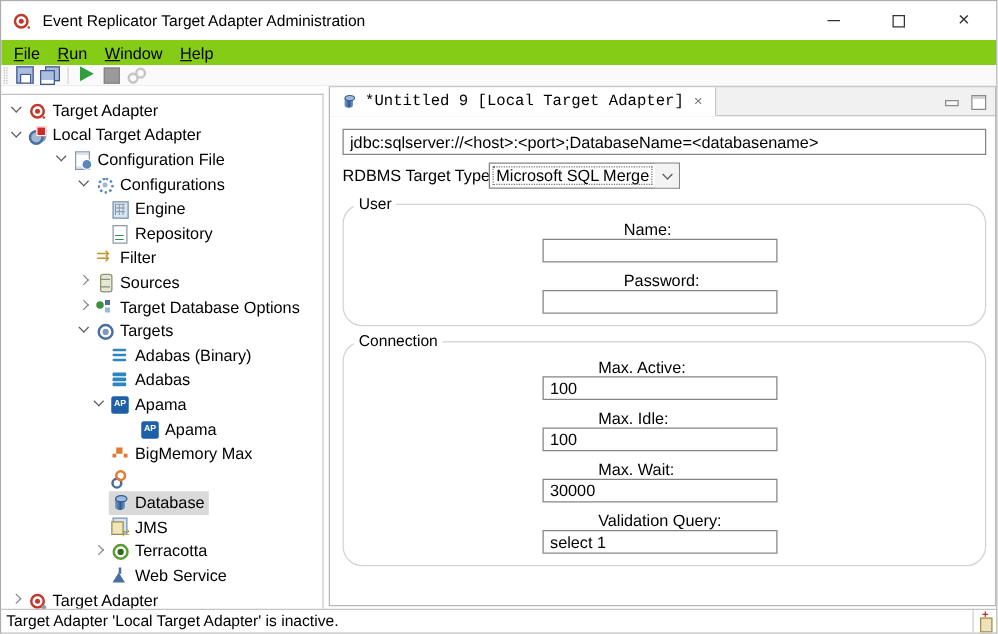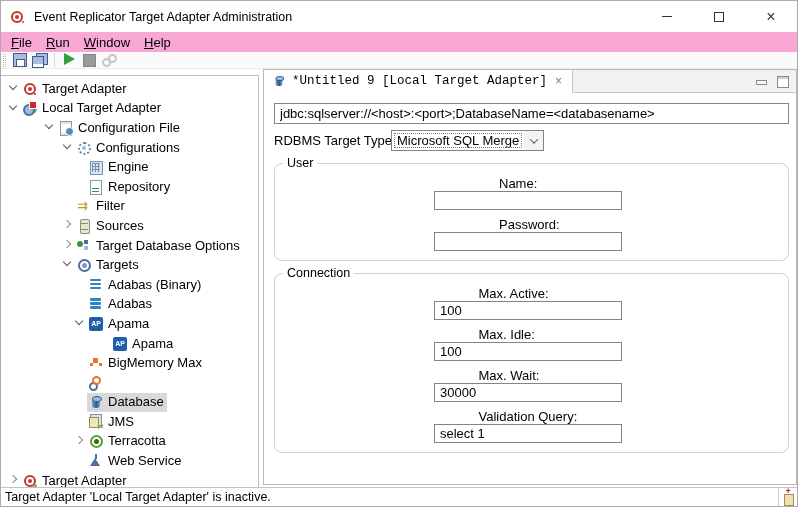--- a/index.html
+++ b/index.html
@@ -18,21 +18,21 @@
   .winbtn.min span { display:block; width:10px; height:1px; background:#333; }
   .winbtn.max span { display:block; width:10px; height:10px; border:1px solid #333; }
   .winbtn.close { font-size:16px; line-height:16px; }
 
   
   .appicon { width:16px; height:16px; position:relative; flex:none; }
   .appicon::before { content:""; position:absolute; left:1px; top:2px; width:8px; height:8px; border:2px solid #c0392b; border-radius:50%; }
   .appicon::after { content:""; position:absolute; left:5px; top:6px; width:4px; height:4px; background:#c0392b; border-radius:50%; box-shadow:6px 5px 0 -1px #c0392b; }
 
   
-  .menubar { height:20px; flex:none; display:flex; align-items:center; padding-left:3px; background:#f9a8d4; }
+  .menubar { height:20px; flex:none; display:flex; align-items:center; padding-left:3px; background:#84cc16; }
   .menu-item { font-size:13px; padding:1px 7px; white-space:nowrap; }
   .menu-item .accel { text-decoration:underline; }
 
   
   .toolbar { height:17px; flex:none; display:flex; align-items:center; background:#fafafa; border-bottom:1px solid #ececec; padding-left:2px; gap:3px; }
   .tb-handle { width:3px; height:13px; border-left:1px dotted #b5b5b5; border-right:1px dotted #b5b5b5; margin-right:2px; }
   .tbtn { width:17px; height:16px; position:relative; flex:none; }
   .tb-sep { width:1px; height:14px; background:#d5d5d5; margin:0 3px; flex:none; }
   .t-save::before { content:""; position:absolute; left:2px; top:1px; width:12px; height:12px; background:#aabdde; border:1px solid #41598c; }
   .t-save::after { content:""; position:absolute; left:5px; top:7px; width:7px; height:6px; background:#fff; border:1px solid #41598c; }
@@ -109,21 +109,21 @@
   
   .form { flex:1; padding:10px 7px 0 10px; overflow:hidden; font-size:13px; }
   .frow { display:flex; align-items:center; margin-bottom:6px; }
   .frow .flabel { flex:none; white-space:nowrap; }
   .lab-w { width:117px; }
   .tinput { flex:1; height:21px; border:1px solid #848484; background:#fff; font-family:"Liberation Sans","DejaVu Sans",sans-serif; font-size:13px; padding:1px 5px; color:#000; min-width:0; }
   .combo { display:inline-flex; align-items:stretch; border:1px solid #848484; background:#fff; height:21px; }
   .combo-text { display:flex; align-items:center; padding:0 5px; outline:1.5px dotted #777; outline-offset:-3px; }
   .combo-arrow { width:19px; display:flex; align-items:center; justify-content:center; background:#f3f3f3; }
   .combo-arrow::before { content:""; width:5px; height:5px; border-right:1.4px solid #555; border-bottom:1.4px solid #555; transform:rotate(45deg) translate(-1px,-1px); }
-  .group { border:1px solid #d2d2d2; border-radius:8px; position:relative; margin-top:12px; padding:12px 15px 9px 8px; }
+  .group { border:1px solid #d2d2d2; border-radius:16px; position:relative; margin-top:12px; padding:12px 15px 9px 8px; }
   .group-title { position:absolute; top:-8px; left:8px; background:#fff; padding:0 4px; font-size:12.5px; }
   .group .frow { margin-bottom:7px;flex-direction:column; } .group .frow:last-child { margin-bottom:0; }
   .lab-user { width:58px; } .lab-conn { width:99px; }
 
   
   .statusbar { height:19px; flex:none; border-top:1px solid #c4c4c4; display:flex; align-items:center; padding-left:4px; background:#fff; font-size:12.5px; }
   .status-right { margin-left:auto; height:100%; display:flex; align-items:center; border-left:1px solid #d0d0d0; padding:0 3px; }
   .trim-icon { width:12px; height:15px; position:relative; }
   .trim-icon::before { content:""; position:absolute; left:2px; top:4px; width:8px; height:10px; background:#efe2b8; border:1px solid #a08d50; }
   .trim-icon::after { content:"+"; position:absolute; left:3.5px; top:-4px; color:#cc2222; font-weight:bold; font-size:9px; }

